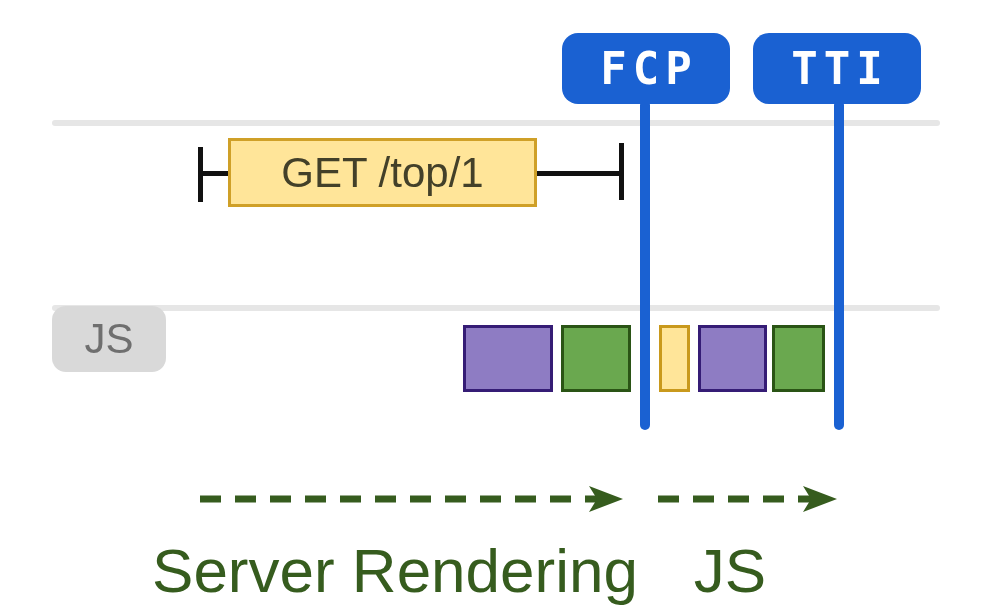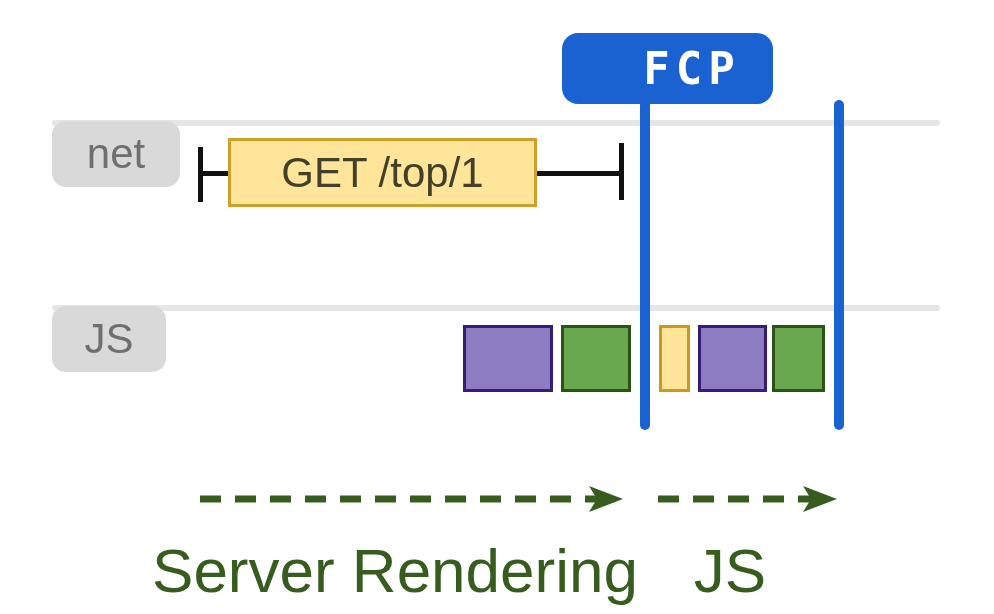--- a/index.html
+++ b/index.html
@@ -40,21 +40,21 @@
   .wh.tick-left{left:198px;top:147px;width:5px;height:55px;}
   .wh.conn-left{left:203px;top:171px;width:25px;height:5px;}
   .wh.conn-right{left:537px;top:171px;width:82px;height:5px;}
   .wh.tick-right{left:619px;top:143px;width:5px;height:57px;}
   
   .badge{
     position:absolute;top:33px;width:168px;height:71px;
     background:var(--marker_blue);border-radius:16px;
     display:flex;align-items:center;justify-content:center;
     font-family:"DejaVu Sans Mono", monospace;font-weight:bold;
-    font-size:44px;letter-spacing:6px;text-indent:6px;color:#ffffff;padding-left:43px;
+    font-size:44px;letter-spacing:6px;text-indent:6px;color:#ffffff;
   }
   .badge.fcp{left:562px;}
   .badge.tti{left:753px;}
   
   .vline{
     position:absolute;top:100px;width:10px;height:330px;
     background:var(--marker_blue);border-radius:5px;
   }
   .vline.fcp{left:640px;}
   .vline.tti{left:834px;}
@@ -78,23 +78,20 @@
   .phase-label.jsp{left:630px;width:200px;}
 </style>
 </head>
 <body>
 
 <div id="canvas">
 
   <div class="track-line net"></div>
   <div class="track-line js"></div>
 
-  <div class="tab net">
-    <span>net</span>
-  </div>
   <div class="tab js">
     <span>JS</span>
   </div>
 
   <div class="wh tick-left"></div>
   <div class="wh conn-left"></div>
   <div class="wh conn-right"></div>
   <div class="wh tick-right"></div>
   <div class="request-bar">
     <span>GET /top/1</span>
@@ -107,20 +104,23 @@
       <div class="task-block purple" style="left: 698px; width: 69px;"></div>
       <div class="task-block green" style="left: 772px; width: 53px;"></div>
     </div>
 
   <div class="vline fcp"></div>
   <div class="vline tti"></div>
 
   <div class="badge fcp">
     <span>FCP</span>
   </div>
+  <div class="badge tti">
+    <span>TTI</span>
+  </div>
 
   <svg id="arrows" width="994" height="614" viewBox="0 0 994 614">
     <g stroke="#365c1e" stroke-width="7" fill="#365c1e">
       <line x1="200" y1="499" x2="597" y2="499" stroke-dasharray="21 14"></line>
       <polygon points="623,499 589,486 597,499 589,512" stroke="none"></polygon>
       <line x1="658" y1="499" x2="811" y2="499" stroke-dasharray="21 14"></line>
       <polygon points="837,499 803,486 811,499 803,512" stroke="none"></polygon>
     </g>
   </svg>
 

